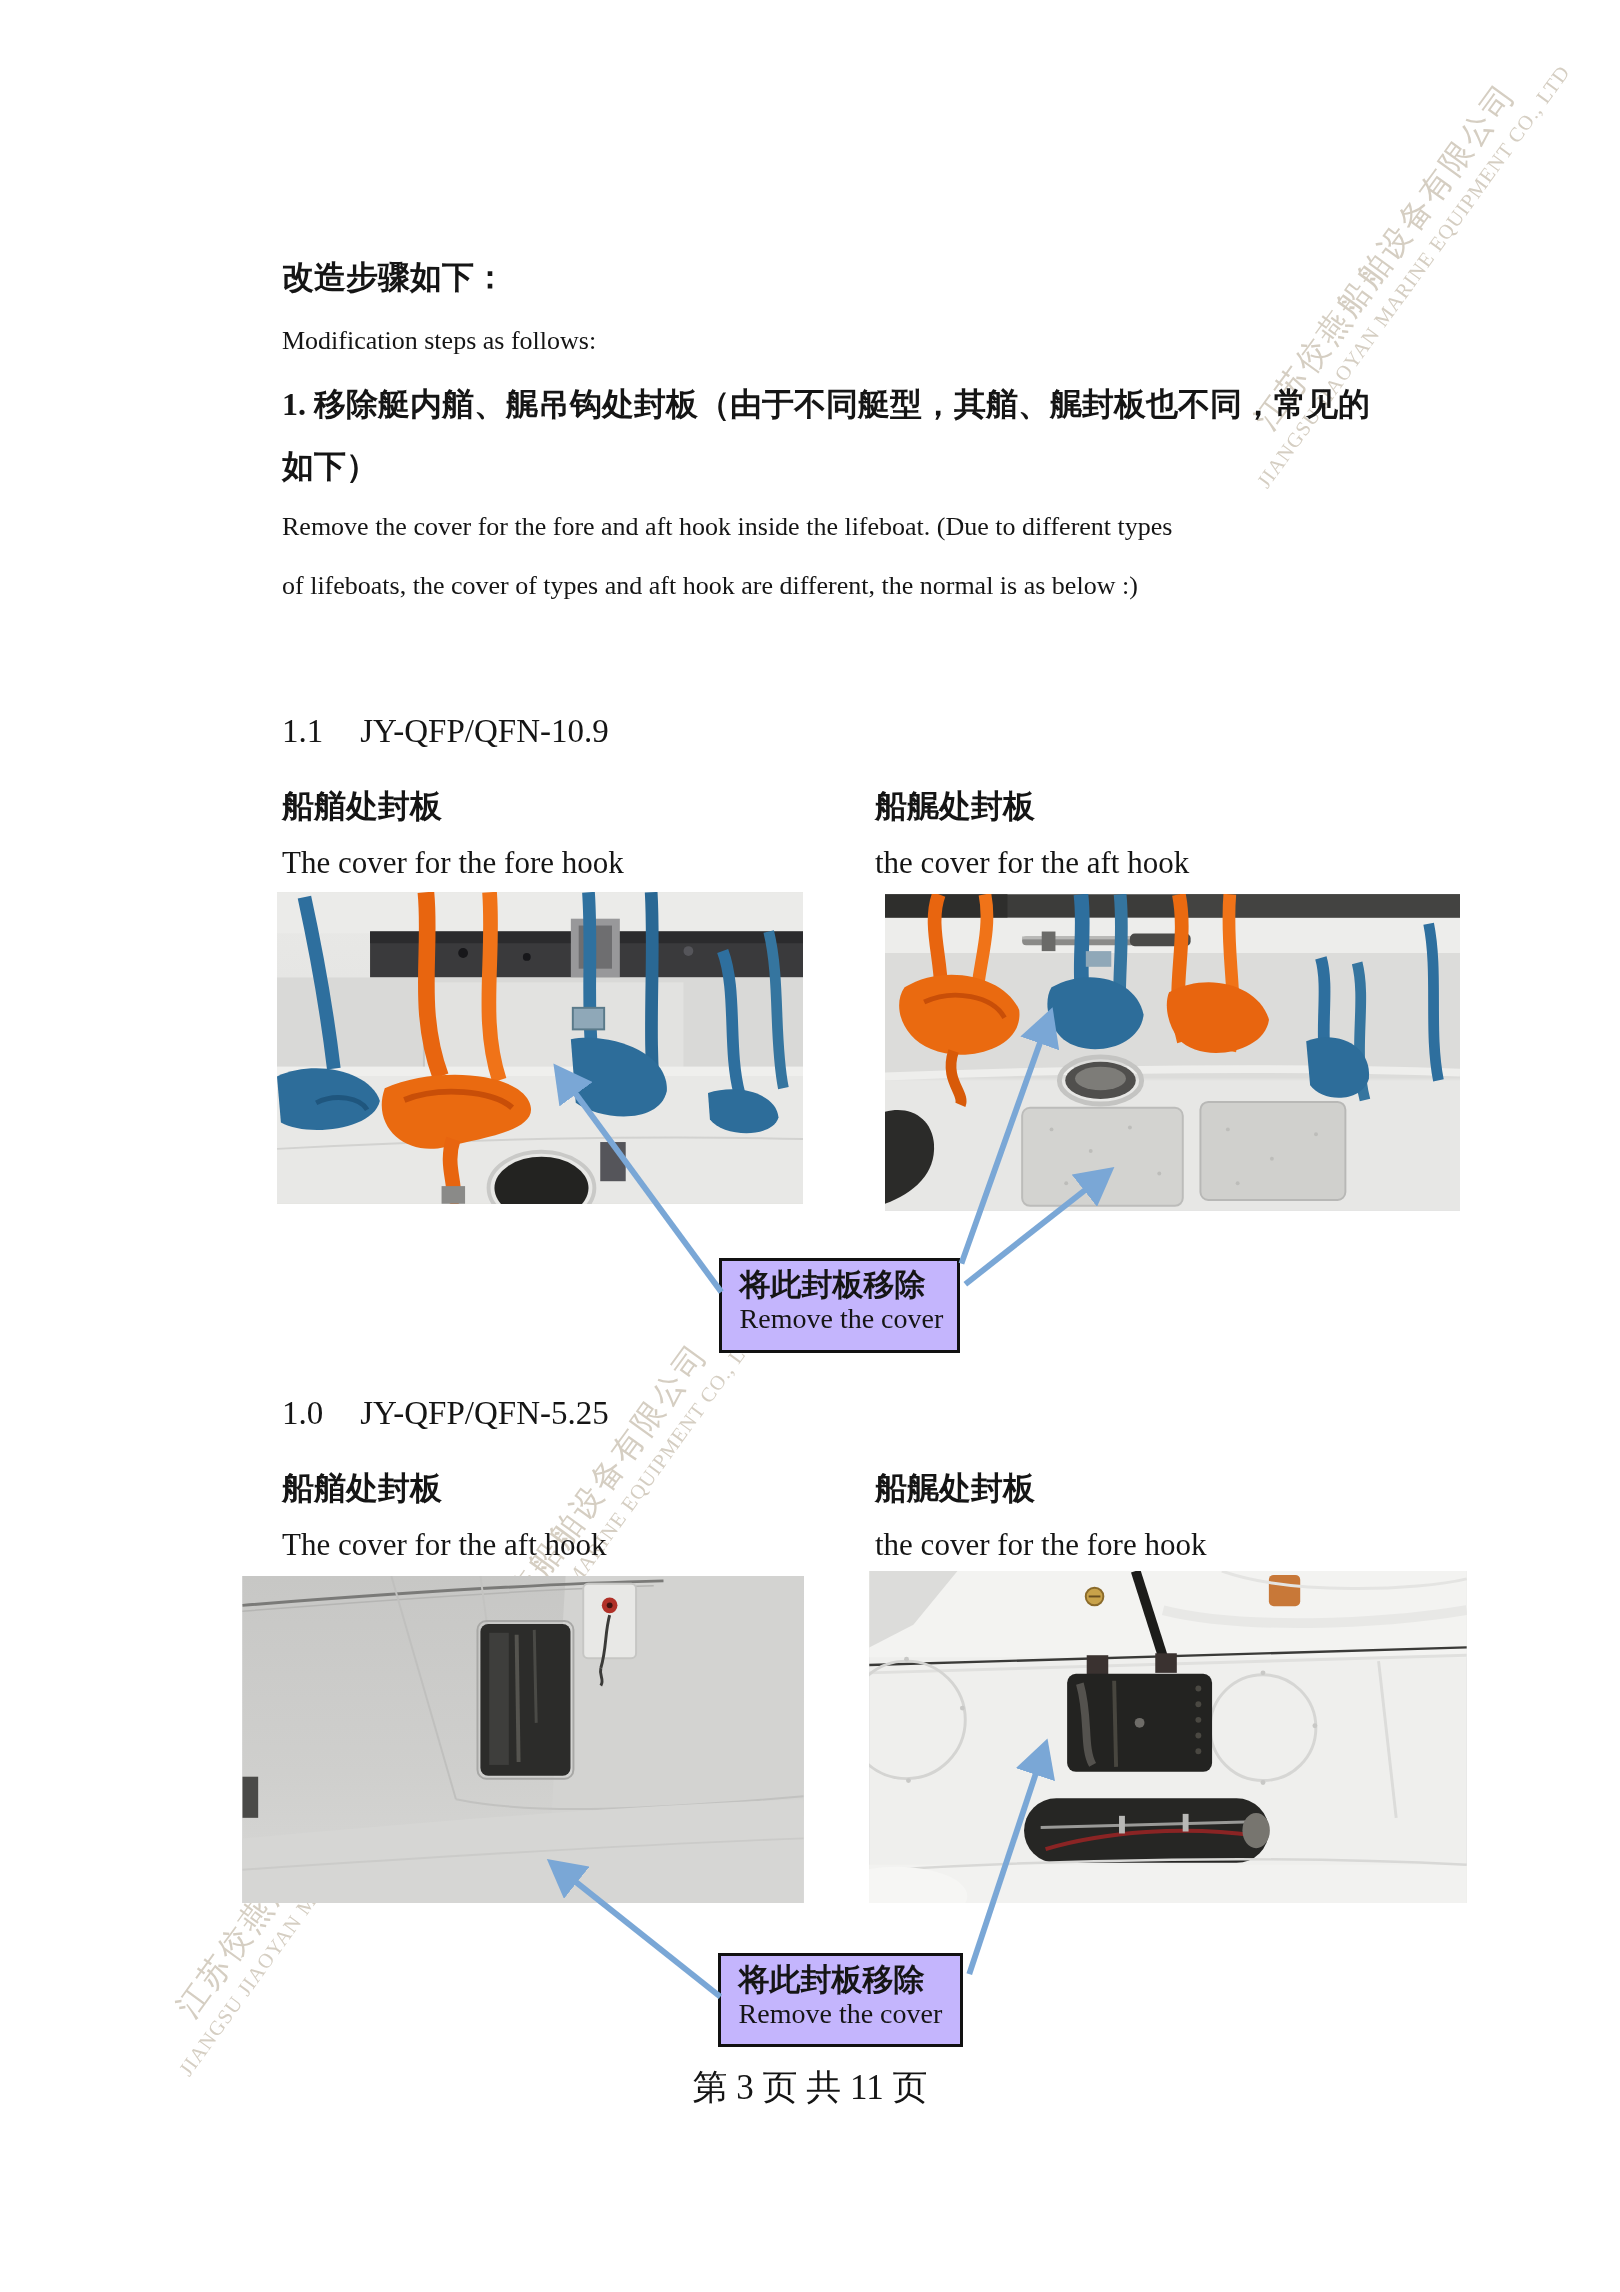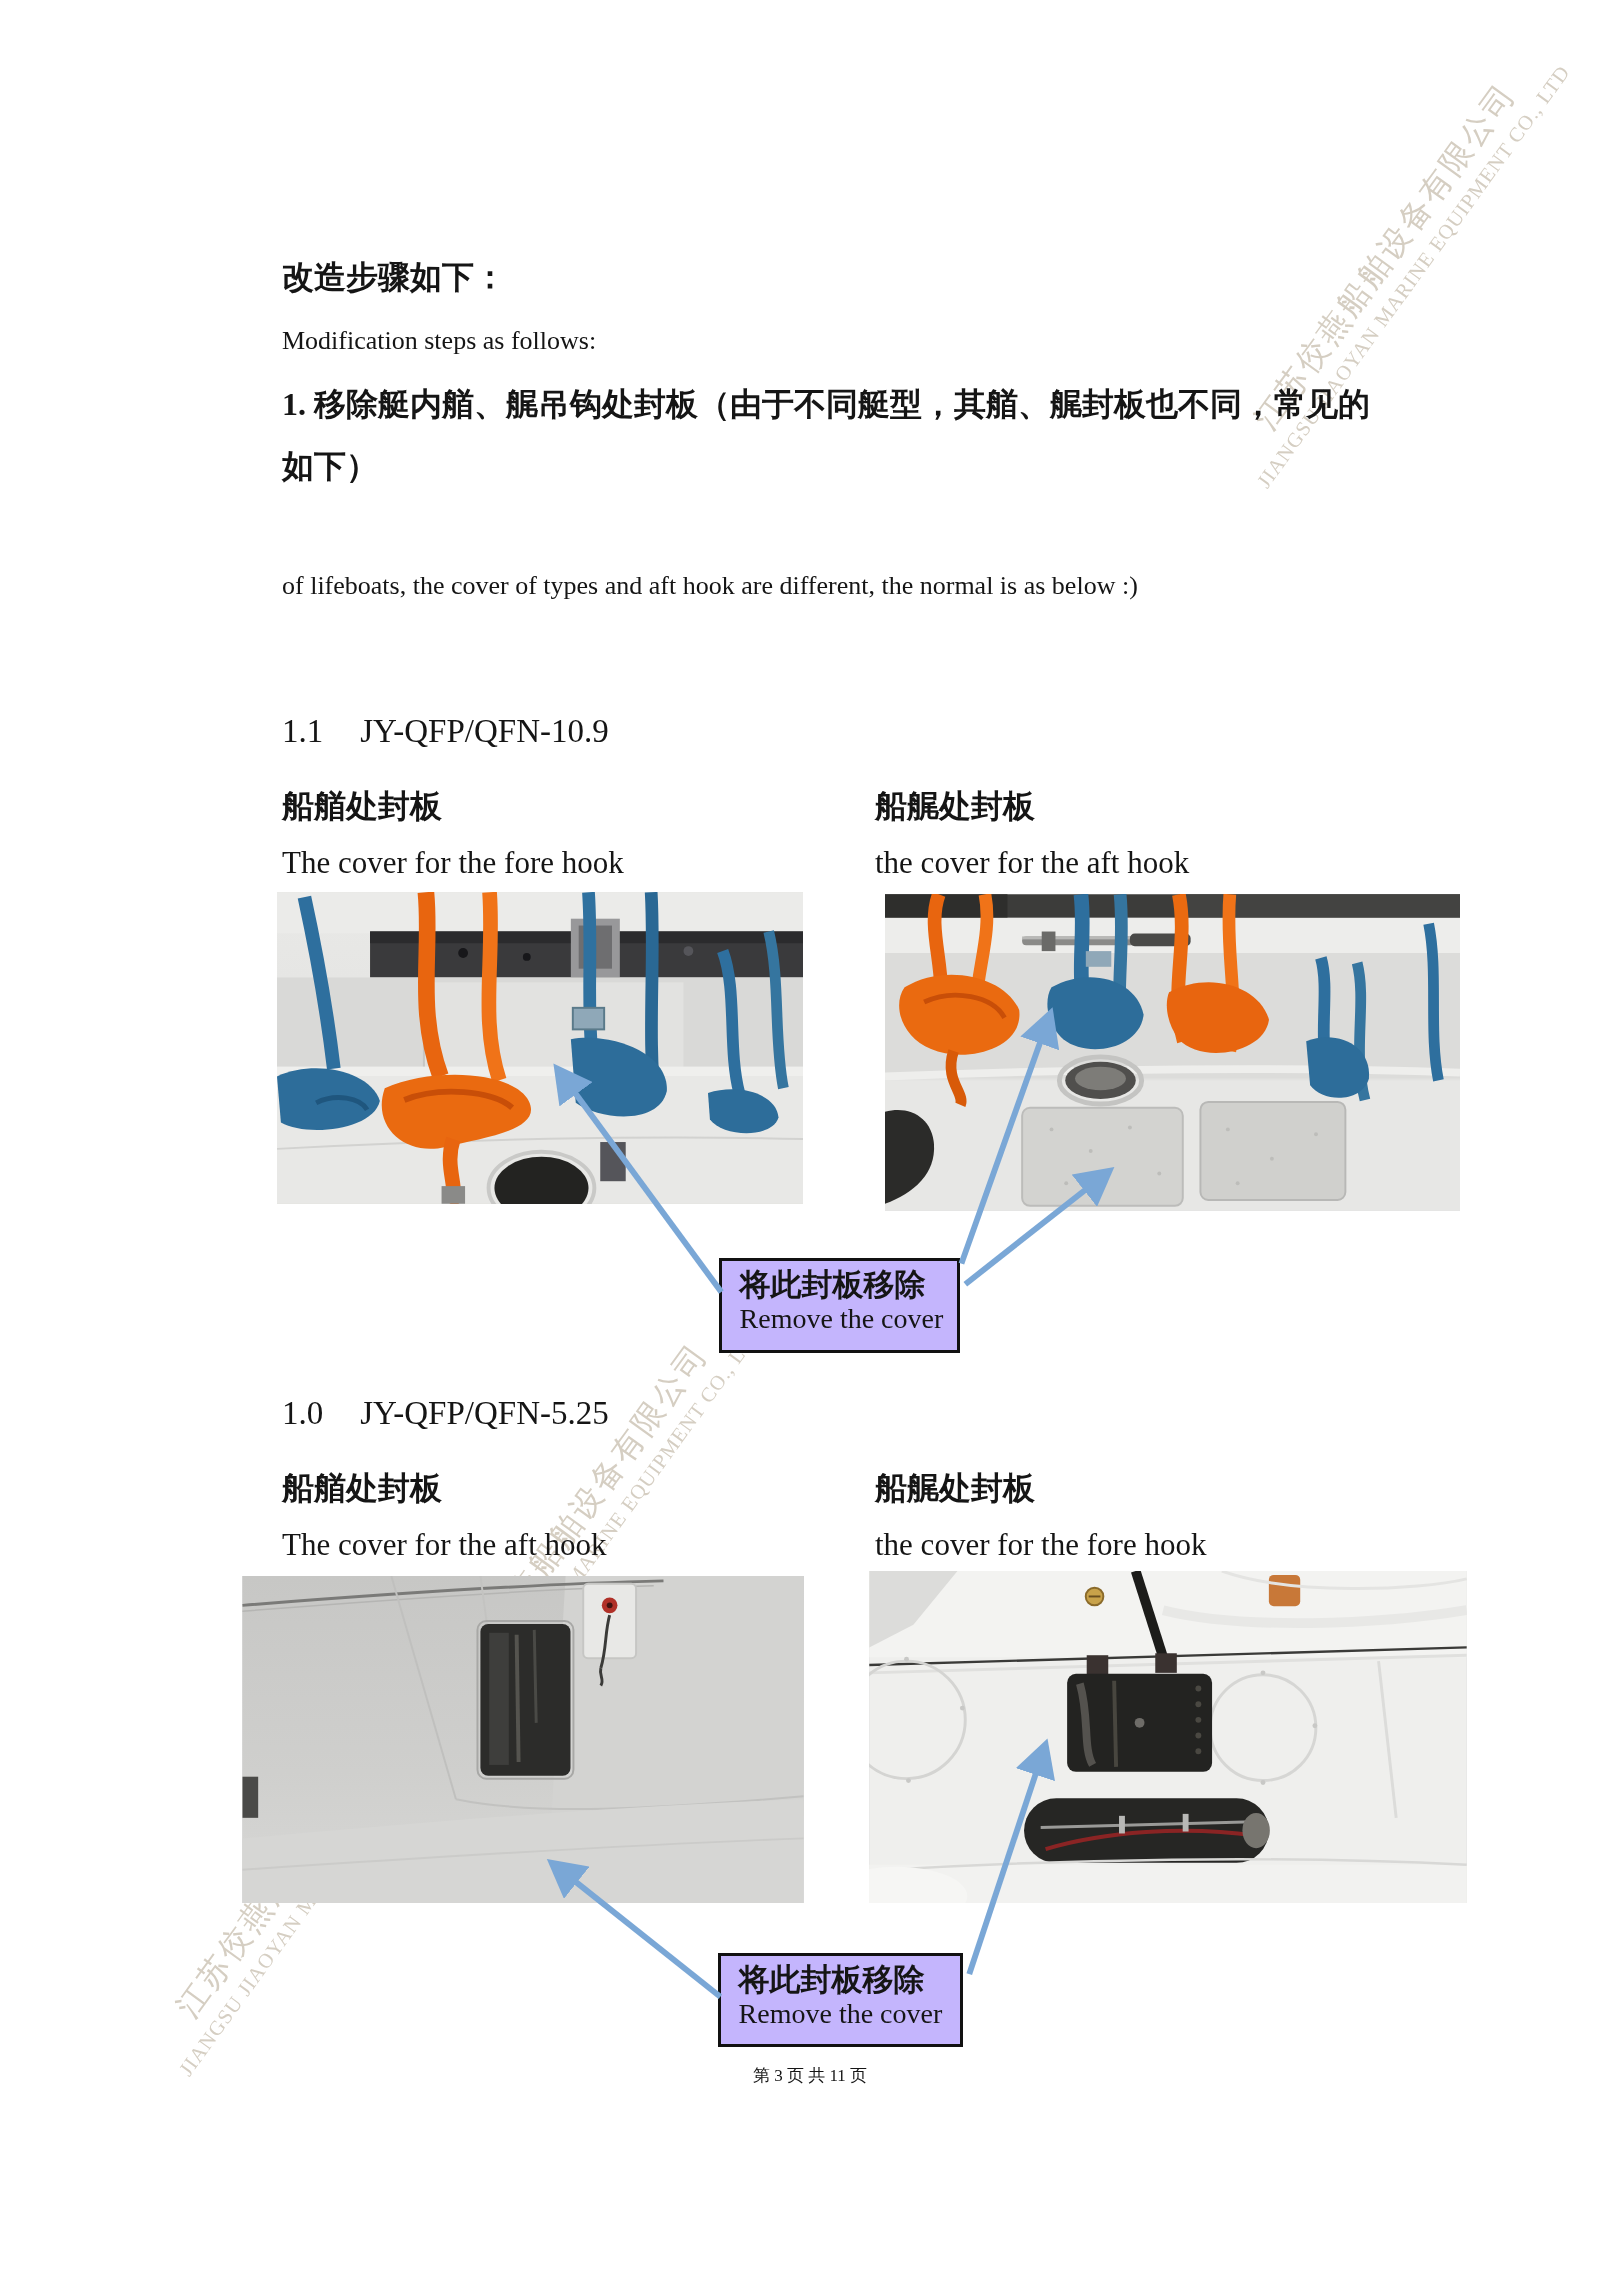--- a/index.html
+++ b/index.html
@@ -23,21 +23,21 @@
   .photo svg{display:block;}
   .callout{
     position:absolute;
     background:#c4b5fd;
     border:3.9px solid #111111;
     box-sizing:border-box;
     padding:5.9px 0 0 17.6px;
   }
   .callout .c-cn{font-size:31px;font-weight:bold;white-space:nowrap;line-height:1.15;}
   .callout .c-en{font-size:28px;white-space:nowrap;line-height:1.15;}
-  .footer{font-size:17px;white-space:nowrap;}
+  .footer{font-size:35px;white-space:nowrap;}
   .wm{
     position:absolute;
     display:flex;flex-direction:column;align-items:center;
     transform:rotate(-54deg);
     color:#d5cec2;
     pointer-events:none;
     text-align:center;
   }
   .wm .wm-cn{font-size:32px;letter-spacing:2.9px;white-space:nowrap;line-height:1.3;}
   .wm .wm-en{font-size:20.6px;letter-spacing:1px;white-space:nowrap;line-height:1.3;}
@@ -58,20 +58,21 @@
   </div>
   <div class="wm" style="left:93px;top:1818px;width:451px;">
     <div class="wm-cn">江苏佼燕船舶设备有限公司</div>
     <div class="wm-en">JIANGSU JIAOYAN MARINE EQUIPMENT CO., LTD</div>
   </div>
 
   <div class="abs cn-line" style="left:282px;top:257px;font-weight:600;">改造步骤如下：</div>
   <div class="abs body-line" style="left:282px;top:325px;">Modification steps as follows:</div>
   <div class="abs cn-line" style="left:282px;top:384px;font-weight:600;">1. 移除艇内艏、艉吊钩处封板（由于不同艇型，其艏、艉封板也不同，常见的</div>
   <div class="abs cn-line" style="left:282px;top:446px;font-weight:600;">如下）</div>
+  <div class="abs body-line" style="left:282px;top:511px;">Remove the cover for the fore and aft hook inside the lifeboat. (Due to different types</div>
   <div class="abs body-line" style="left:282px;top:570px;">of lifeboats, the cover of types and aft hook are different, the normal is as below :)</div>
 
   <div class="abs section-heading" style="left:282px;top:713px;">
     <span class="num">1.1</span>
     <span class="model">JY-QFP/QFN-10.9</span>
   </div>
 
   <div class="abs col-label-cn" style="left:282px;top:785px;">船艏处封板</div>
   <div class="abs col-label-cn" style="left:875px;top:785px;">船艉处封板</div>
   <div class="abs col-label-en" style="left:282px;top:845px;">The cover for the fore hook</div>

